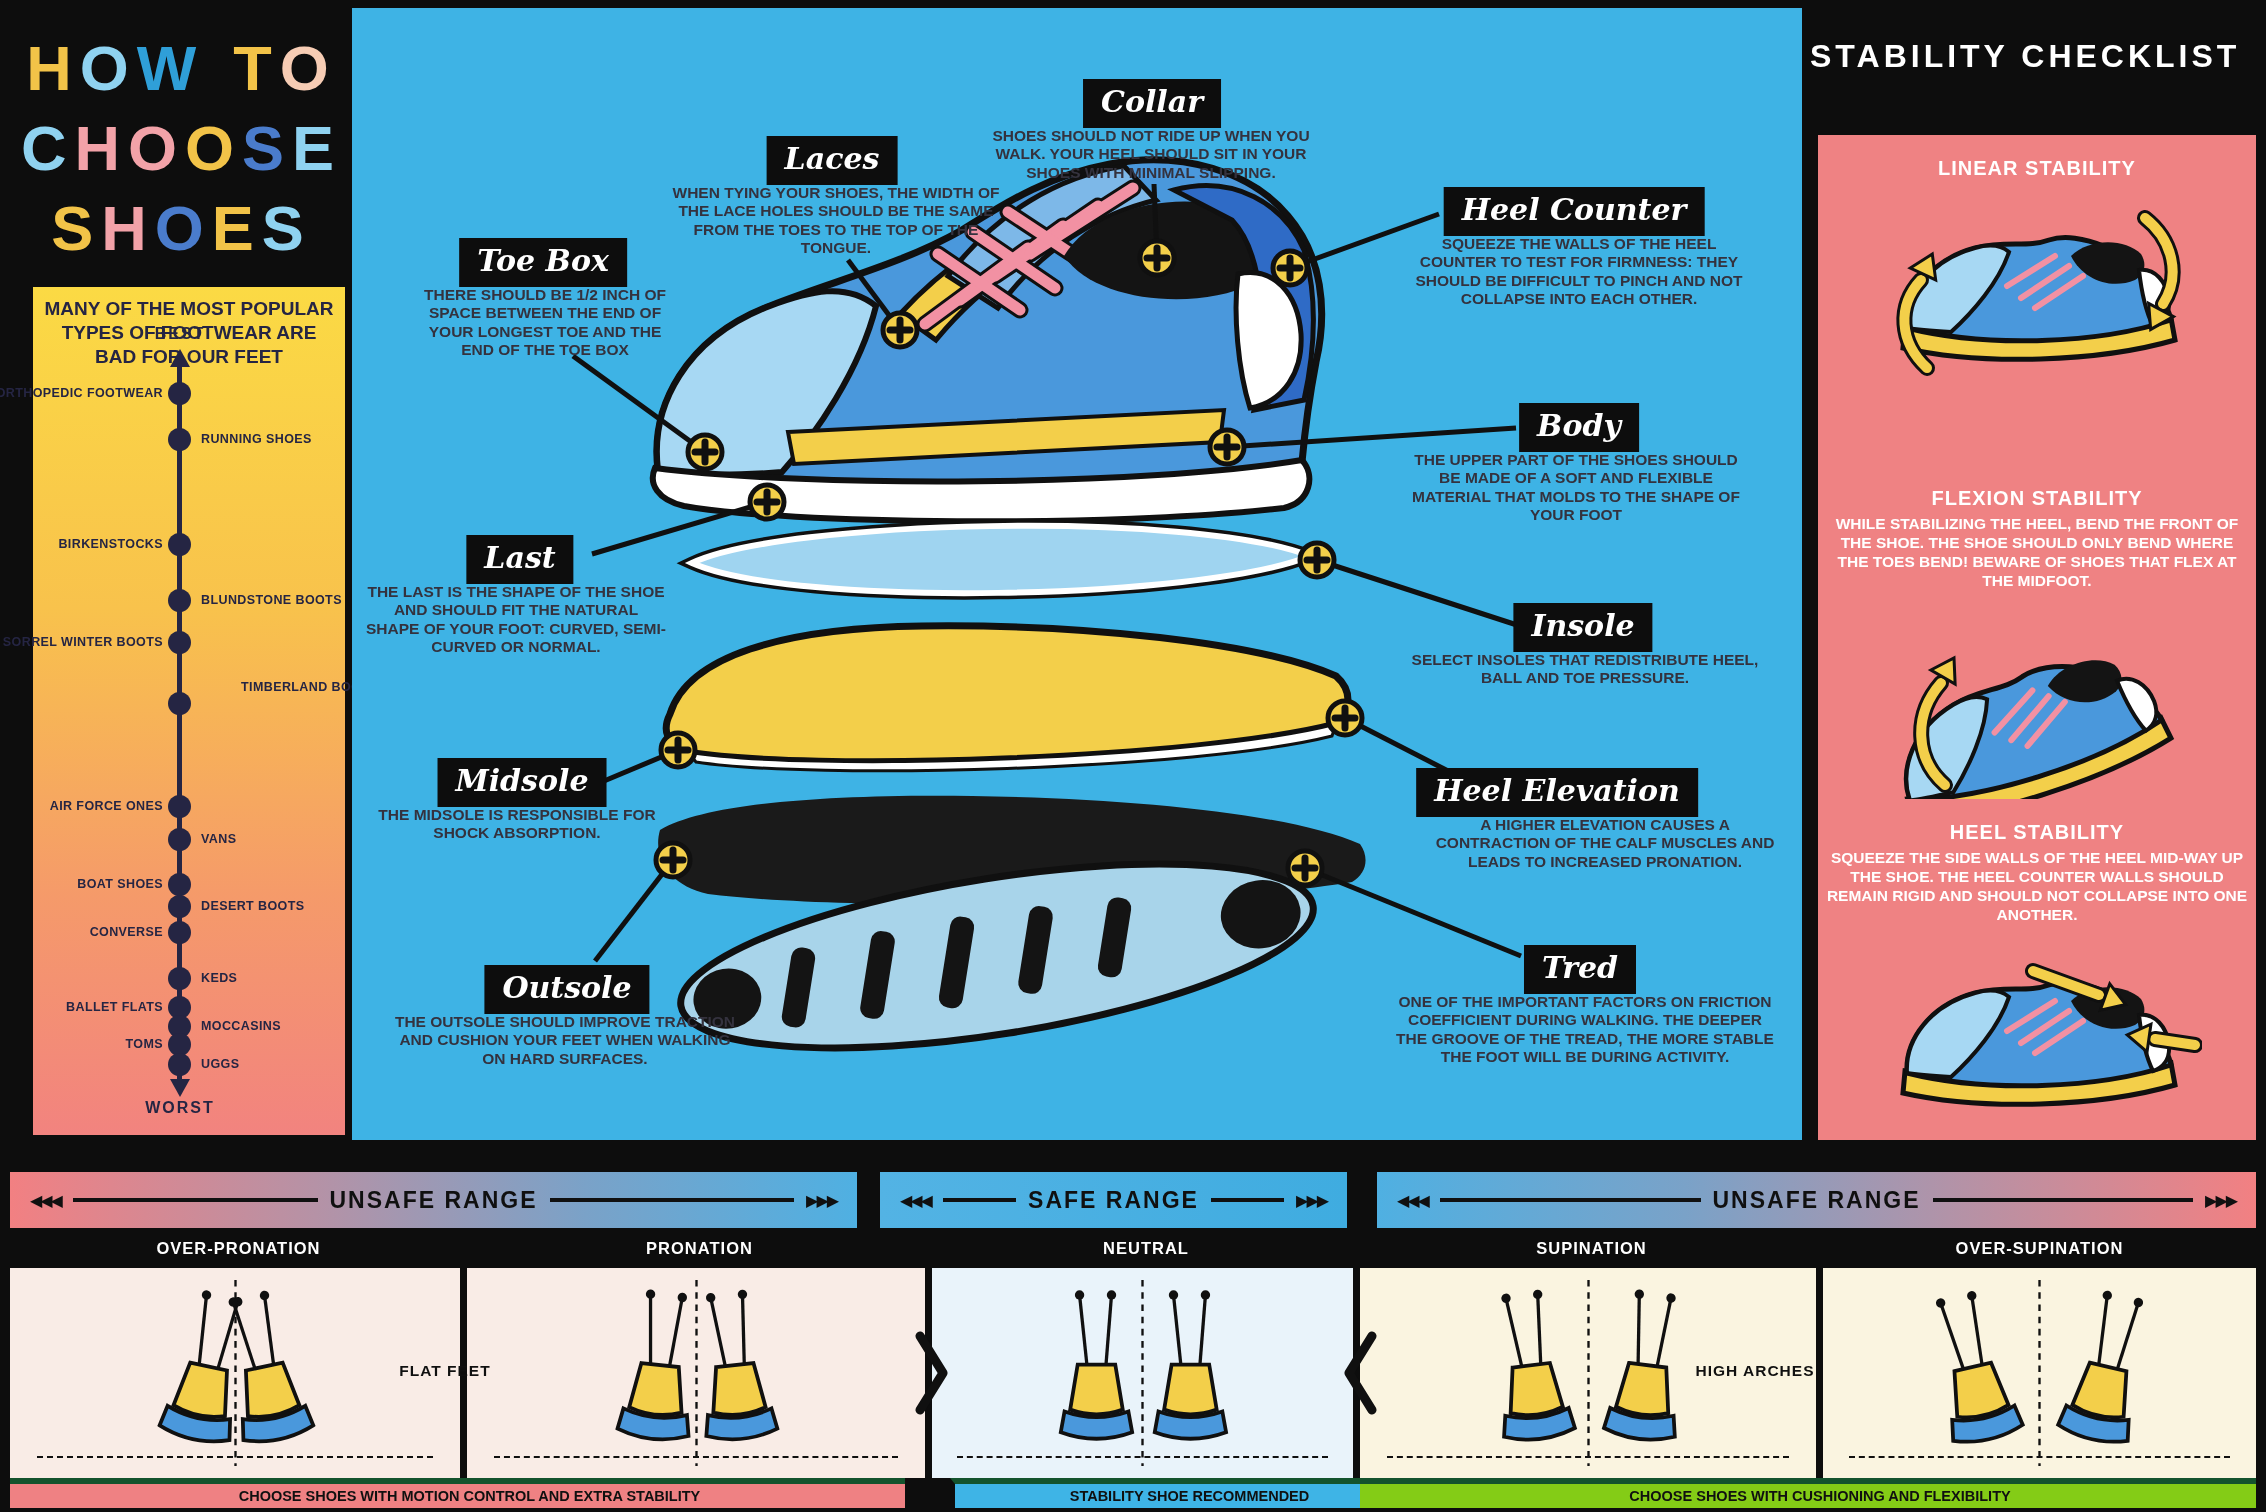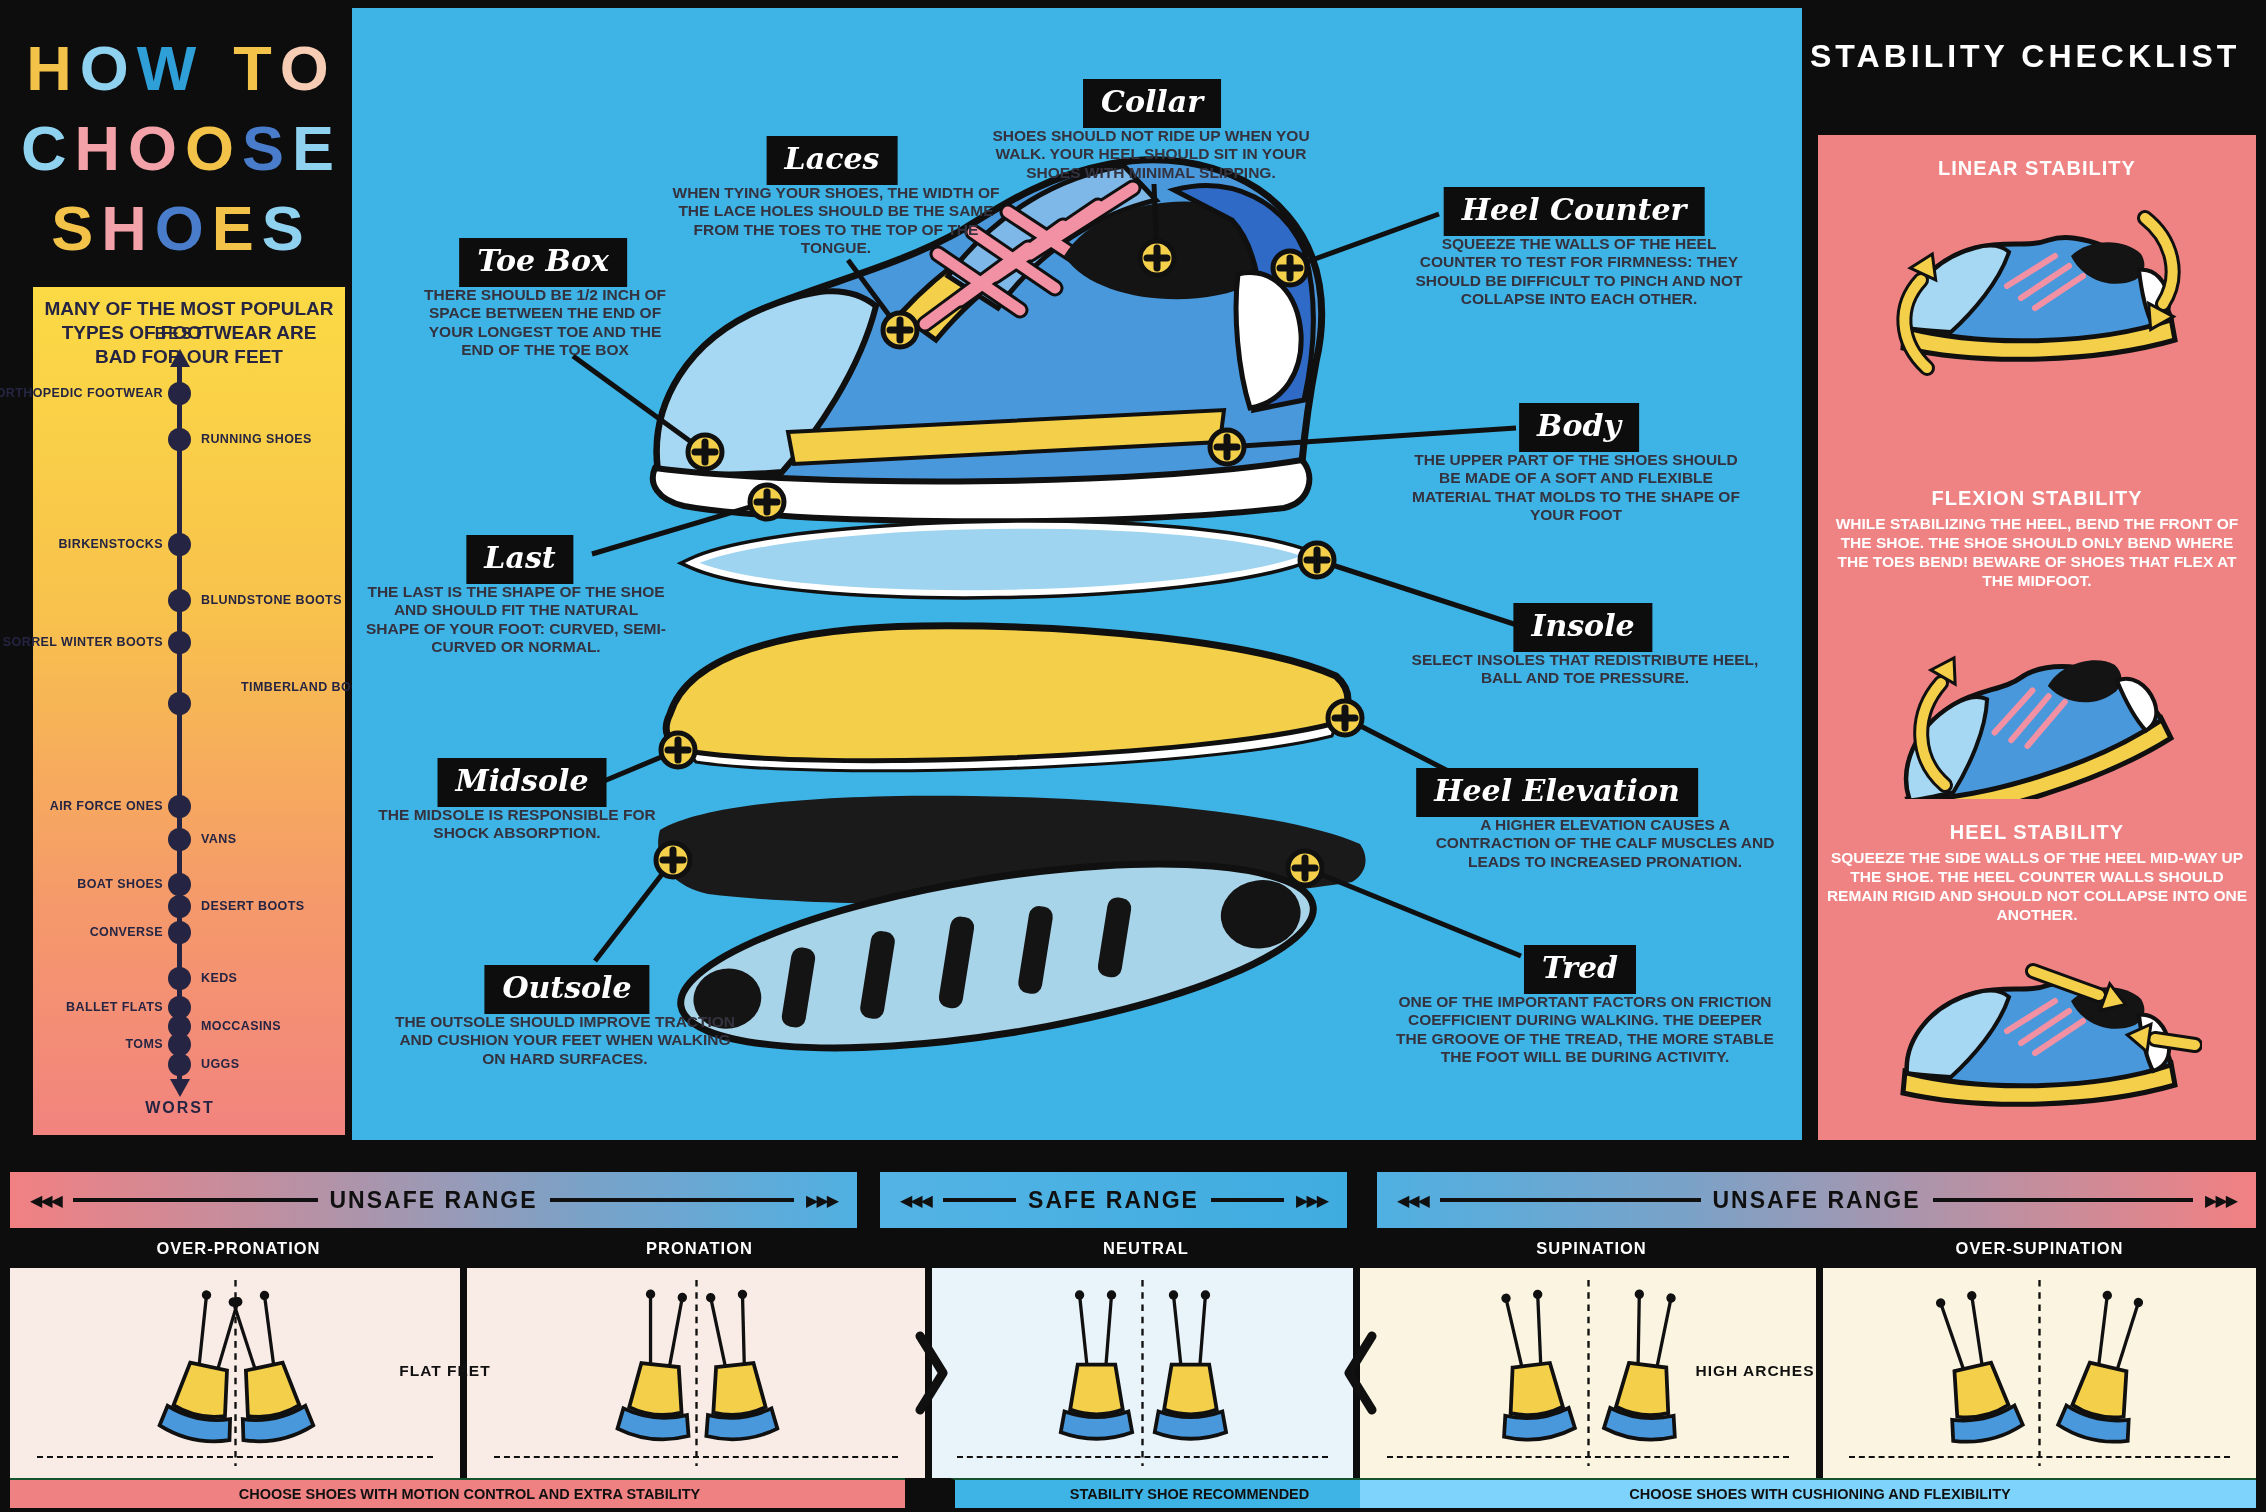--- a/index.html
+++ b/index.html
@@ -56,21 +56,21 @@
   .gait-label{position:absolute;top:1248px;transform:translate(-50%,-50%);color:#fff;font-weight:700;
       font-size:16.5px;letter-spacing:1px;white-space:nowrap;}
   .gait-sec{position:absolute;top:1268px;height:210px;box-sizing:border-box;
       display:flex;align-items:center;justify-content:center;border-right:7px solid #0d0d0d;}
   .gait-sec.last{border-right:none;}
   .baseline{position:absolute;bottom:20px;left:6%;right:6%;border-top:2.5px dashed #101010;}
   .gait-note{position:absolute;top:1362px;transform:translateX(-50%);font-weight:700;font-size:15.5px;
       color:#101010;letter-spacing:1px;white-space:nowrap;z-index:6;}
   .chevron{position:absolute;top:1330px;transform:translateX(-50%);z-index:5;}
   .footer-bar{position:absolute;top:1478px;height:30px;display:flex;align-items:center;justify-content:center;
-      font-weight:700;font-size:14.5px;color:#101010;box-sizing:border-box;border-top:2px solid #14532d;padding-left:24px;}
+      font-weight:700;font-size:14.5px;color:#101010;box-sizing:border-box;border-top:6px solid #14532d;padding-left:24px;}
   .footer-bar.mid{border-left:5px solid #0d0d0d;border-right:5px solid #0d0d0d;margin-left:45px;}
 </style>
 </head>
 <body>
 
 <div class="poster">
 
   <div class="panel-left">
     <div class="title-block">
       <div class="title-row" id="t-row0">
@@ -528,14 +528,14 @@
 
 <div class="gait-label" style="left: 238.5px;">OVER-PRONATION</div>
     <div class="gait-label" style="left: 699.5px;">PRONATION</div>
     <div class="gait-label" style="left: 1146px;">NEUTRAL</div>
     <div class="gait-label" style="left: 1591.5px;">SUPINATION</div>
     <div class="gait-label" style="left: 2039.5px;">OVER-SUPINATION</div>
     <div class="gait-note" style="left: 445px;">FLAT FEET</div>
     <div class="gait-note" style="left: 1755px;">HIGH ARCHES</div>
     <div class="footer-bar" style="left: 10px; width: 895px; background: rgb(239, 129, 131);">CHOOSE SHOES WITH MOTION CONTROL AND EXTRA STABILITY</div>
     <div class="footer-bar mid" style="left: 905px; width: 455px; background: rgb(62, 180, 230);">STABILITY SHOE RECOMMENDED</div>
-    <div class="footer-bar" style="left: 1360px; width: 896px; background: #7dd3fc;">CHOOSE SHOES WITH CUSHIONING AND FLEXIBILITY</div>
+    <div class="footer-bar" style="left: 1360px; width: 896px; background: #84cc16;">CHOOSE SHOES WITH CUSHIONING AND FLEXIBILITY</div>
   </div>
 
 </body></html>

